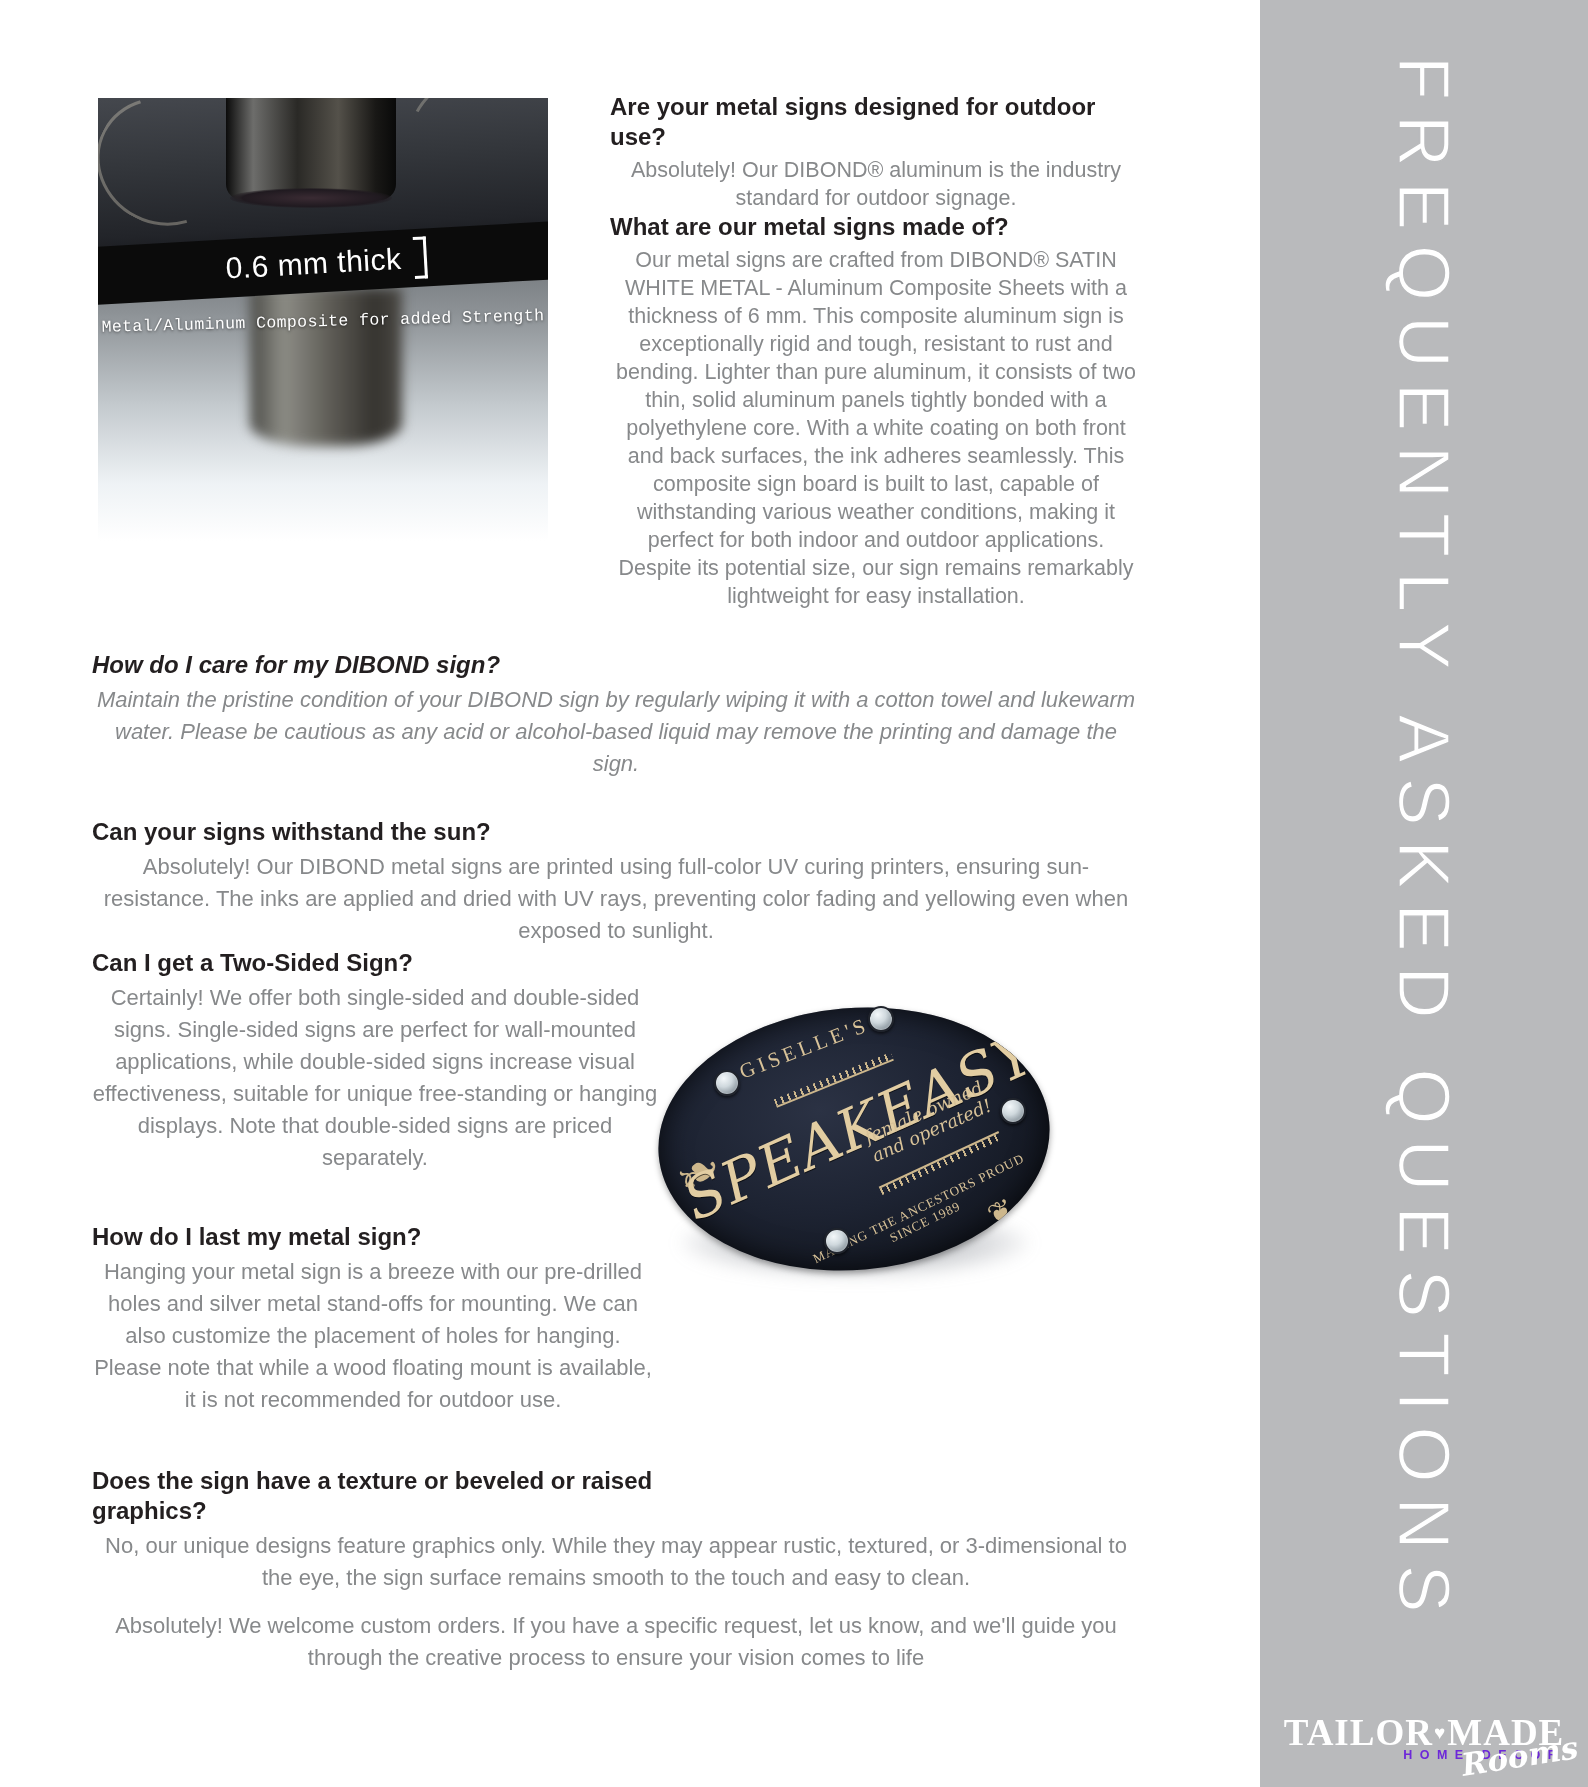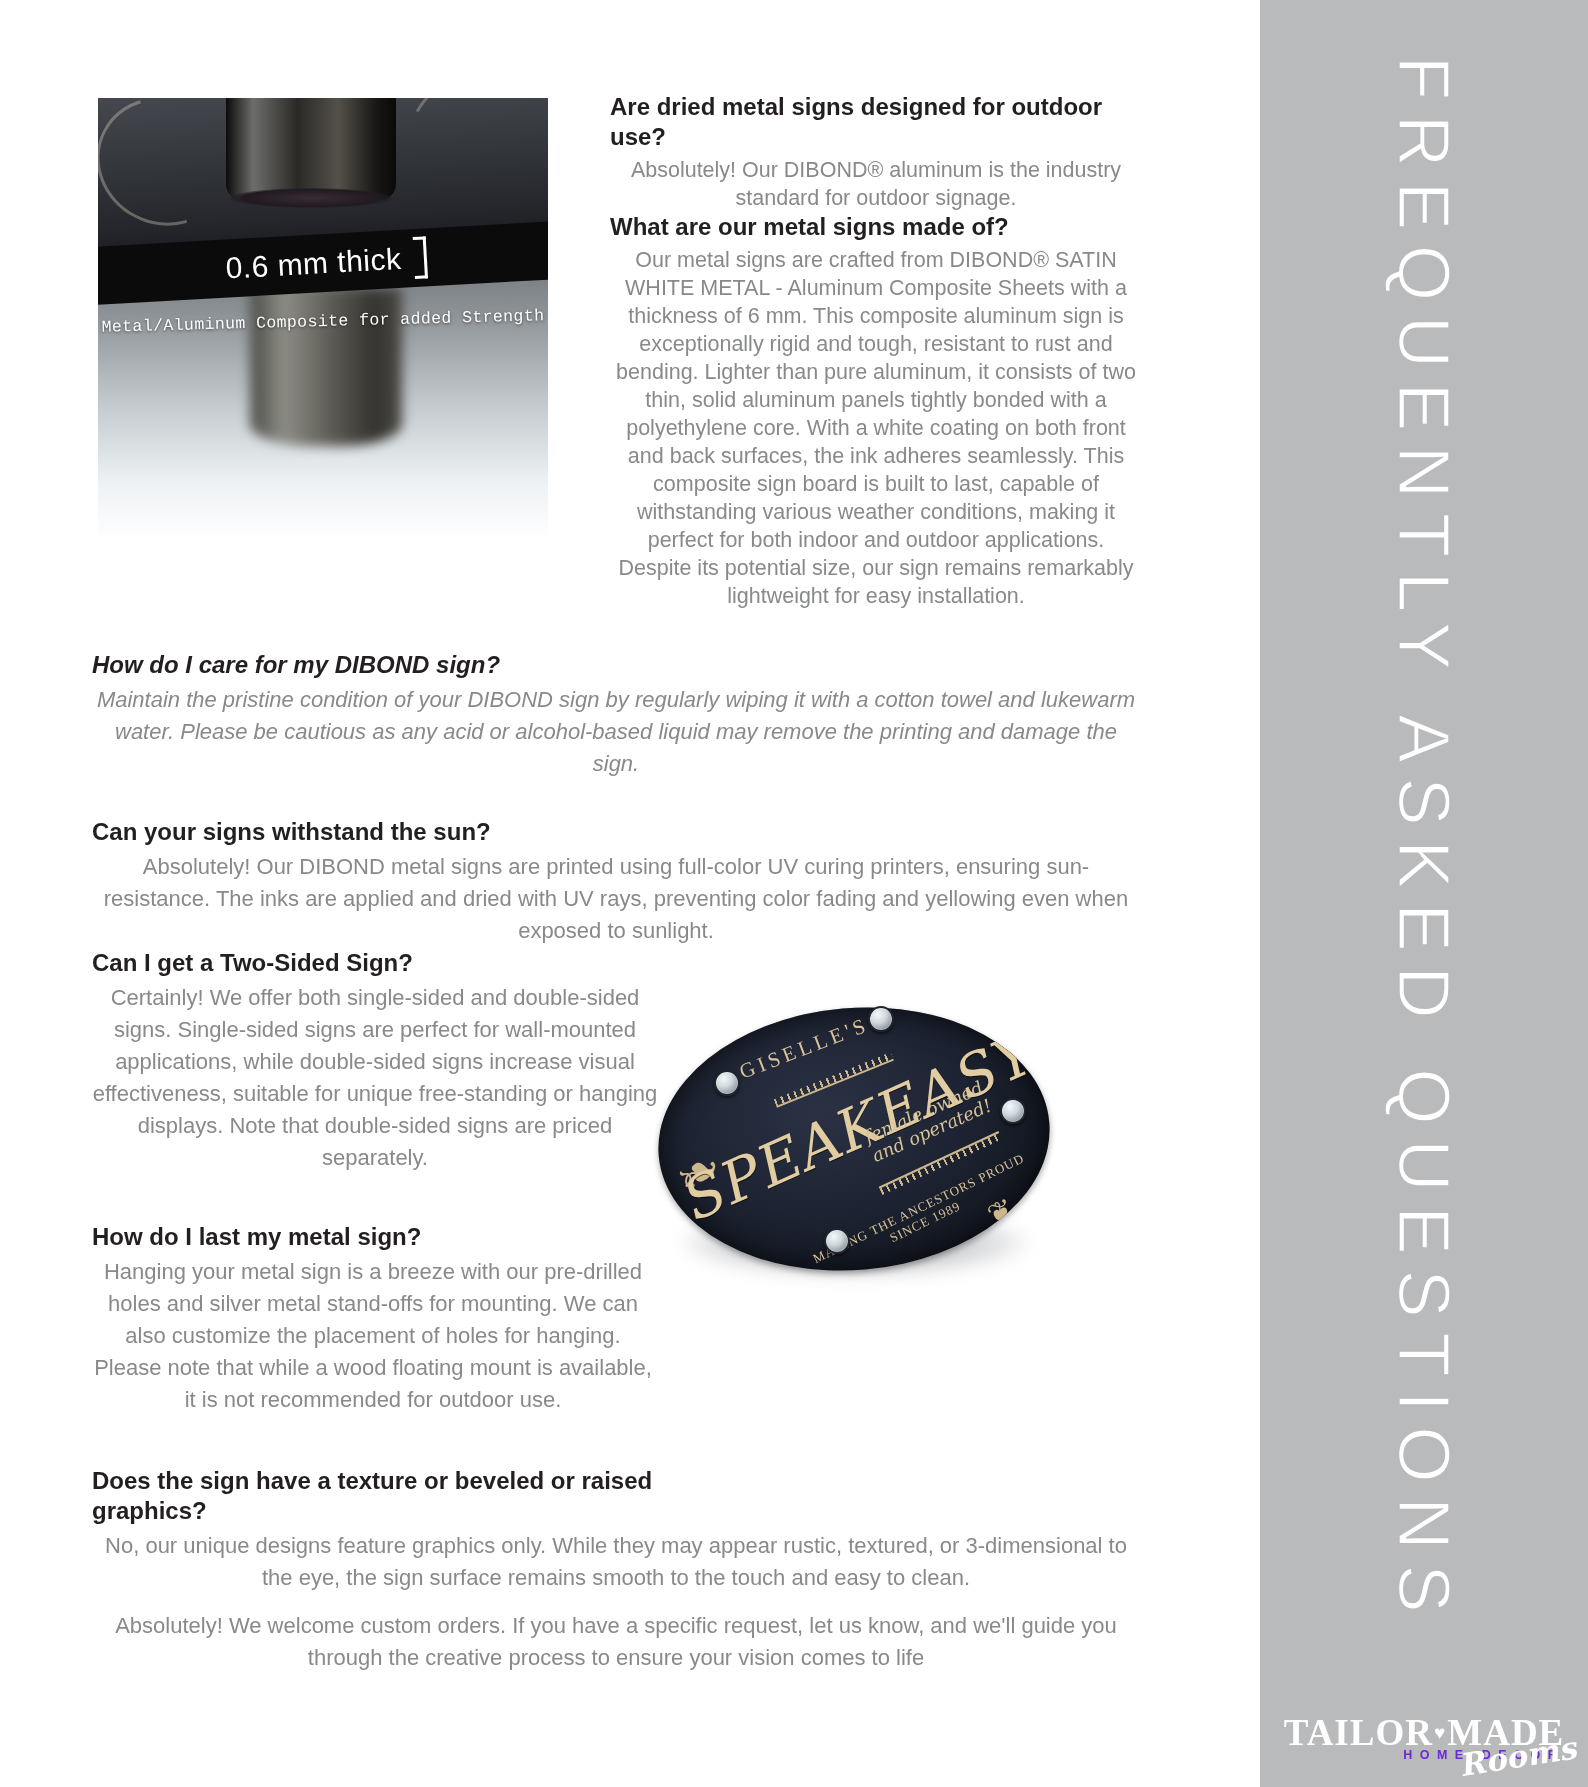--- a/index.html
+++ b/index.html
@@ -173,21 +173,21 @@
     <div class="standoff-top"></div>
     <div class="photo-band">
       <span class="band-label">0.6 mm thick</span>
       <span class="band-bracket"></span>
     </div>
     <div class="photo-caption">Metal/Aluminum Composite for added Strength</div>
   </div>
 
   <div class="col-right">
     <div class="faq-block">
-      <div class="q">Are dried metal signs designed for outdoor use?</div>
+      <div class="q">Are your metal signs designed for outdoor use?</div>
       <div class="a">Absolutely! Our DIBOND® aluminum is the industry standard for outdoor signage.</div>
     </div>
     <div class="faq-block">
       <div class="q">What are our metal signs made of?</div>
       <div class="a">Our metal signs are crafted from DIBOND® SATIN WHITE METAL - Aluminum Composite Sheets with a thickness of 6 mm. This composite aluminum sign is exceptionally rigid and tough, resistant to rust and bending. Lighter than pure aluminum, it consists of two thin, solid aluminum panels tightly bonded with a polyethylene core. With a white coating on both front and back surfaces, the ink adheres seamlessly. This composite sign board is built to last, capable of withstanding various weather conditions, making it perfect for both indoor and outdoor applications. Despite its potential size, our sign remains remarkably lightweight for easy installation.</div>
     </div>
   </div>
 
   <div class="sec sec-care">
     <div class="q">How do I care for my DIBOND sign?</div>

